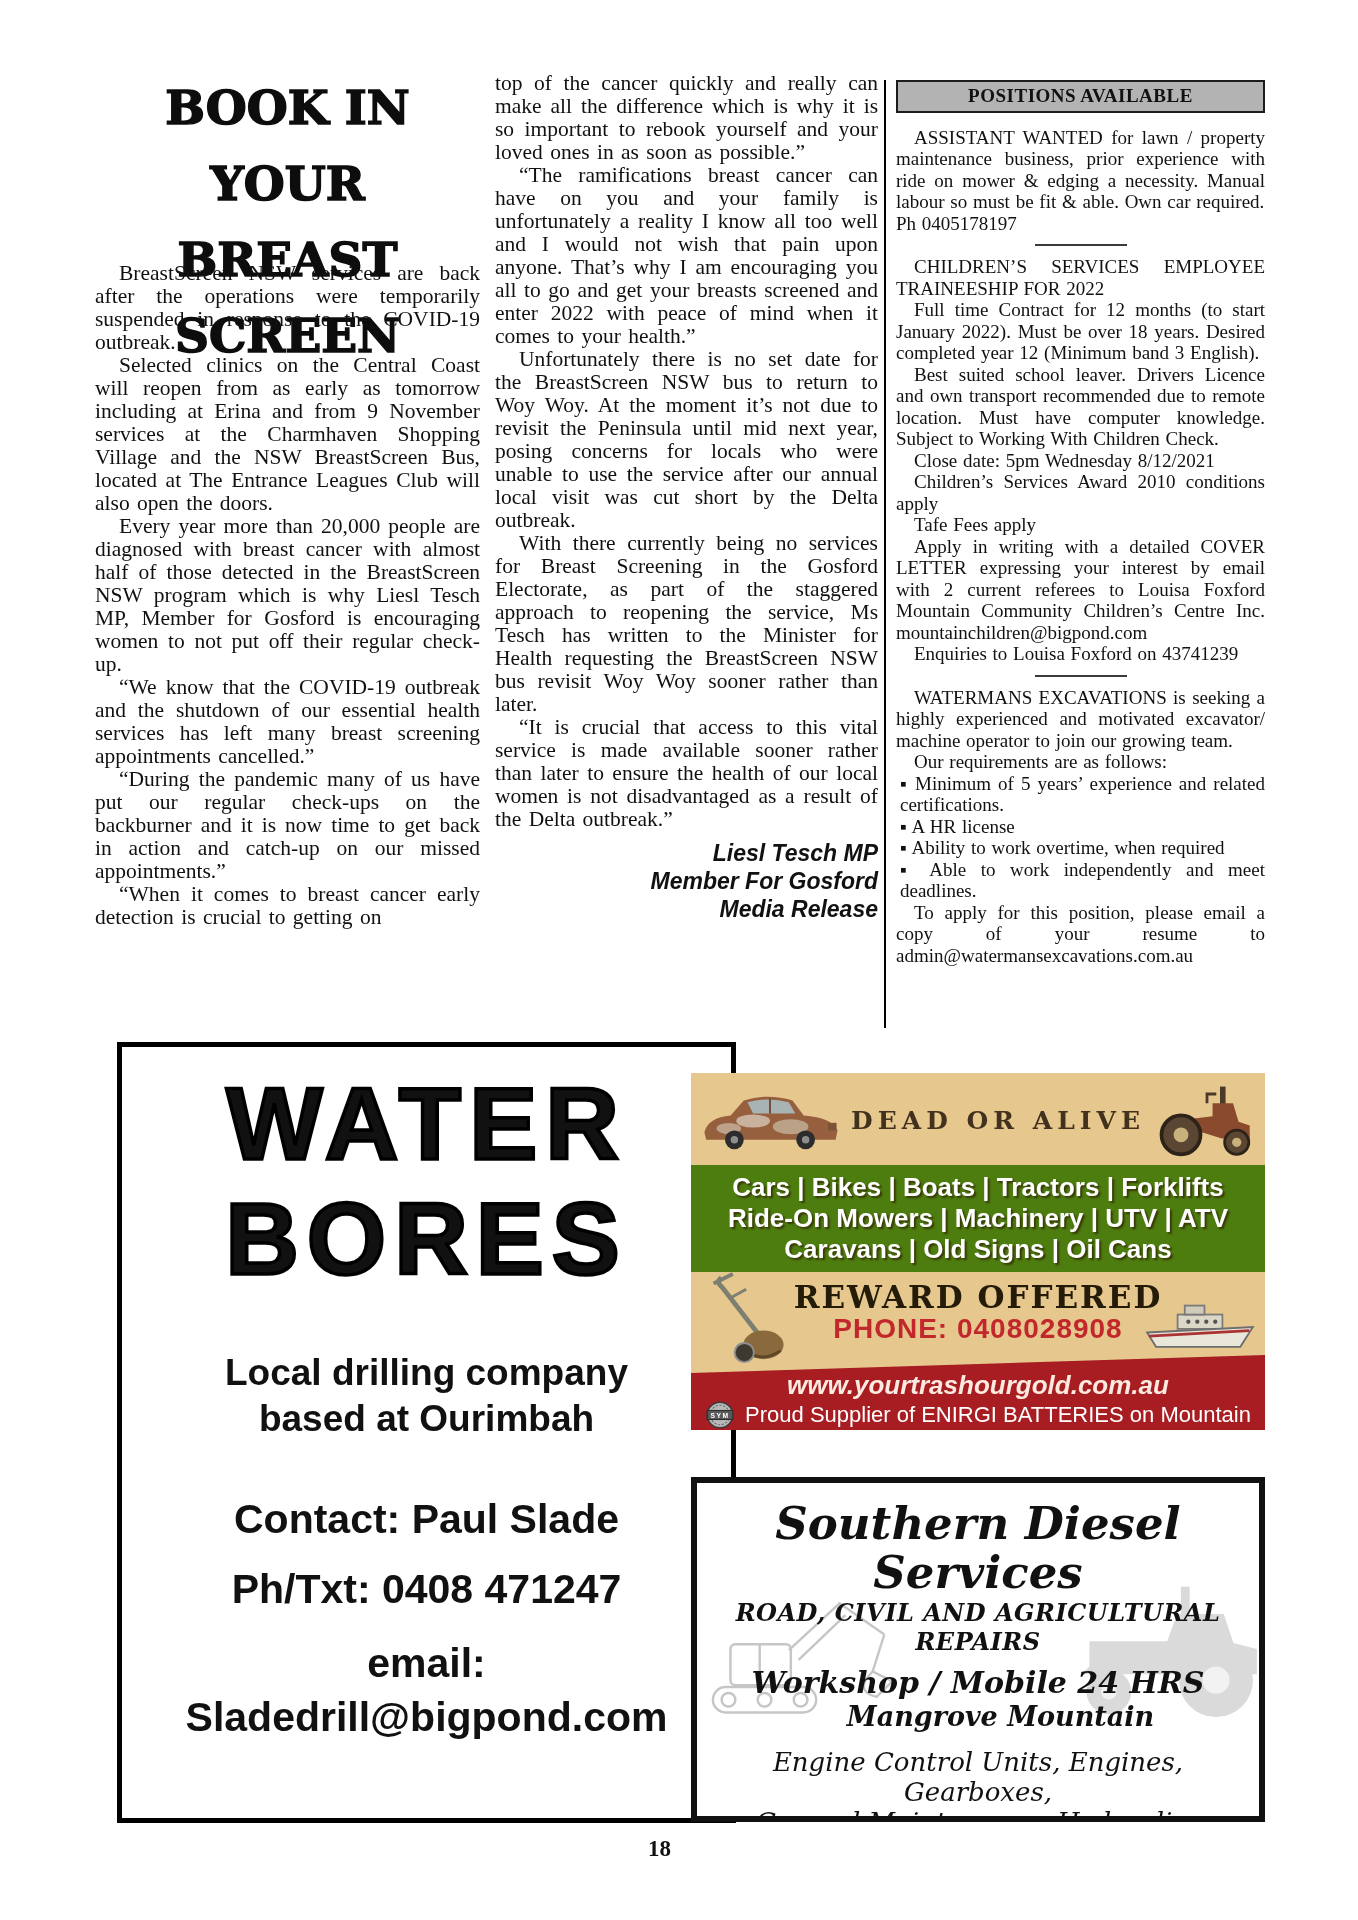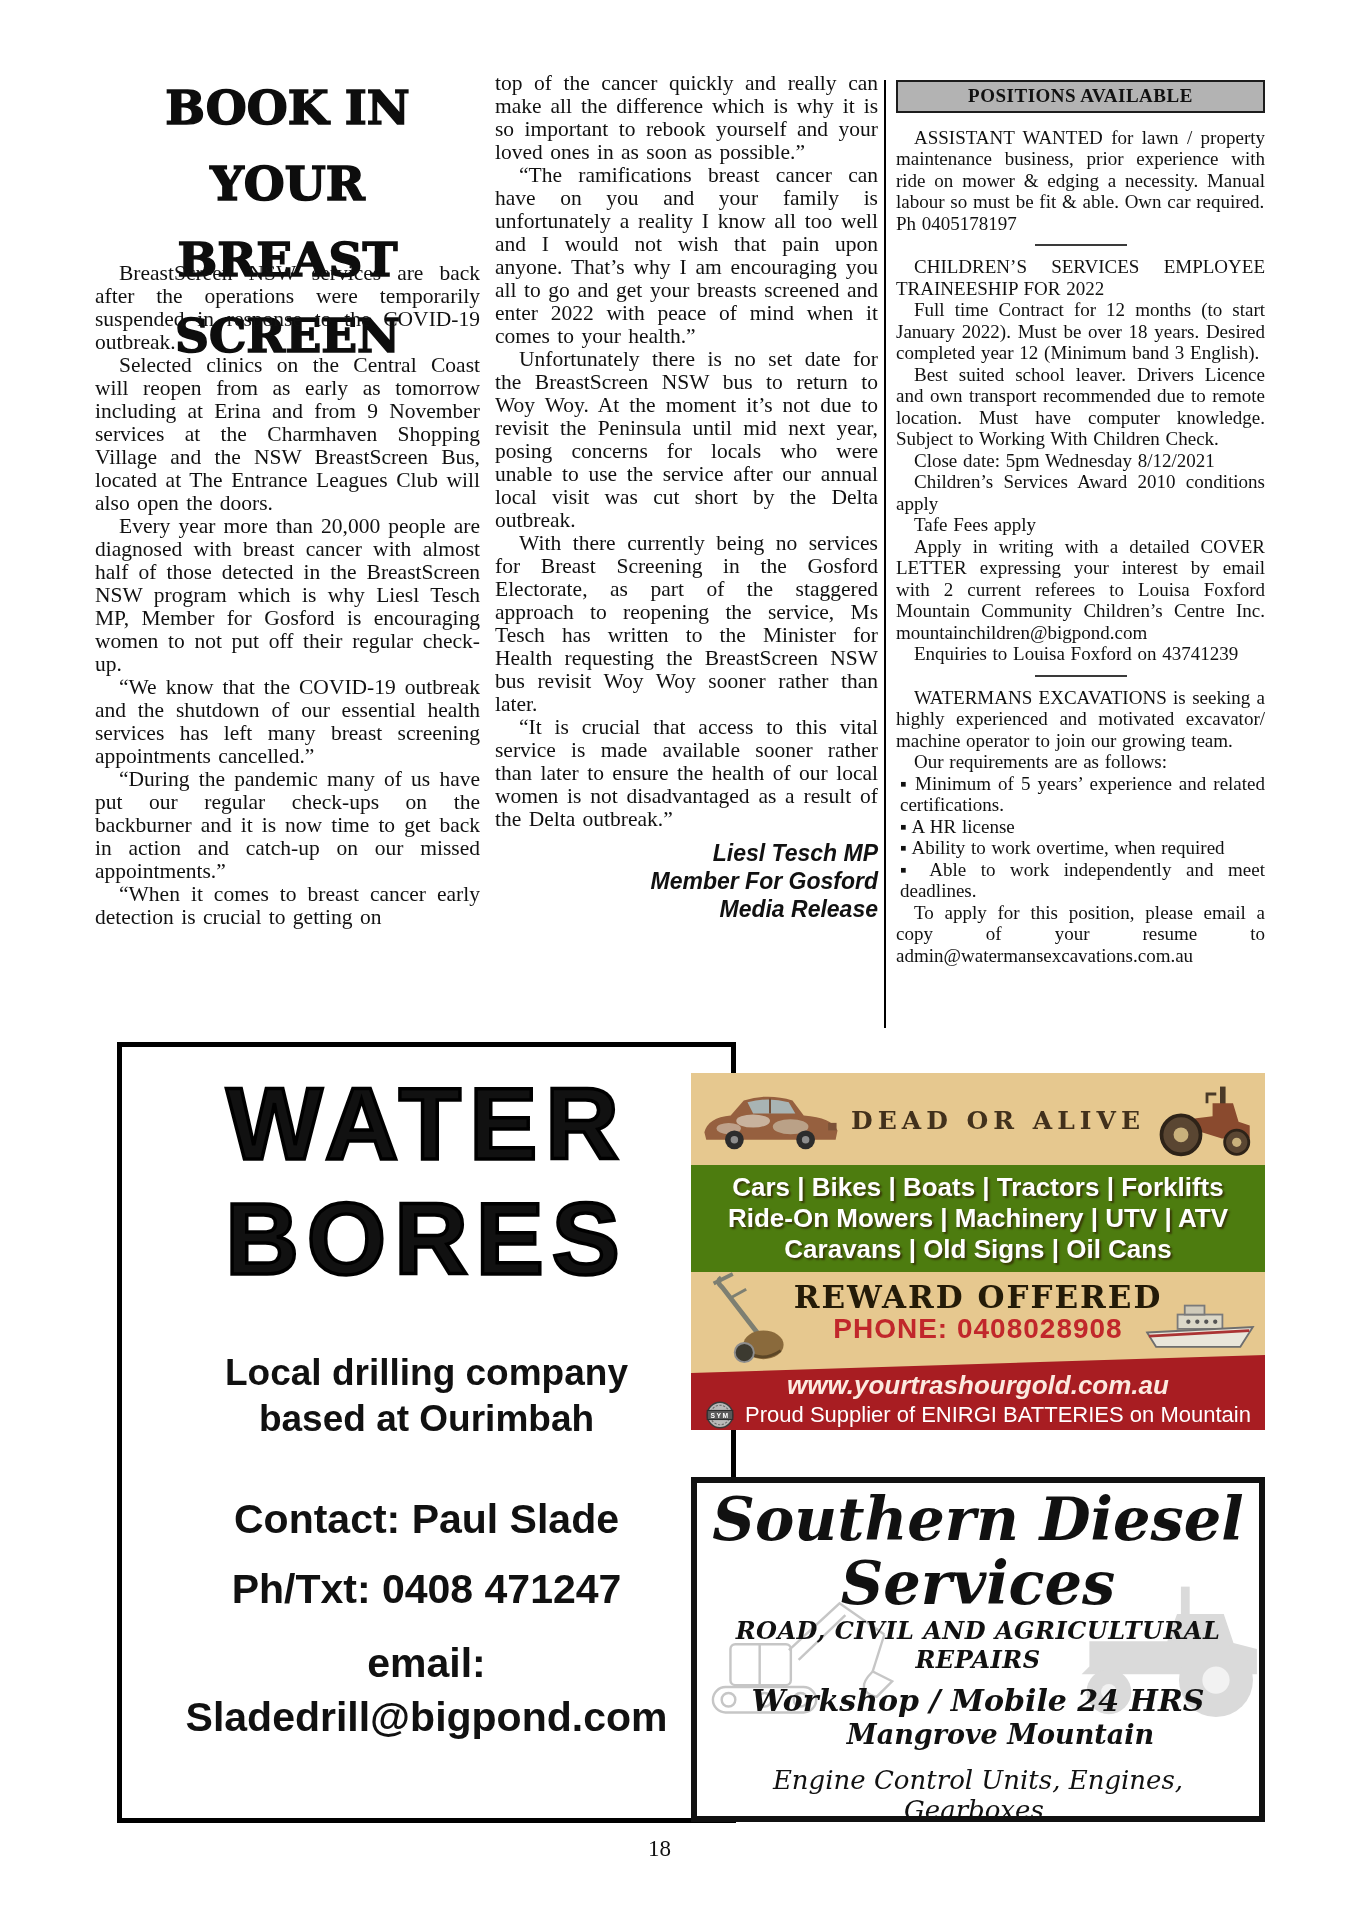--- a/index.html
+++ b/index.html
@@ -110,30 +110,30 @@
   }
 
   
   .diesel {
     left:691px; top:1477px; width:574px; height:345px;
     border:6px solid #111; box-sizing:border-box; background:#fff;
     text-align:center; font-family:"DejaVu Serif", serif; font-style:italic;
     overflow:hidden;
   }
   .diesel .txt { position:relative; z-index:1; }
-  .d-name { font-size:59px;  font-weight:bold; line-height:1.08; margin-top:5px; }
+  .d-name { font-size:45px;  font-weight:bold; line-height:1.08; margin-top:17px; }
   .d-tag  { font-size:24px;  font-weight:bold; letter-spacing:.5px; margin-top:1px; }
   .d-l1   { font-size:30px;  font-weight:bold; margin-top:9px; }
   .d-l2   { font-size:27px;  font-weight:bold; margin-top:1px;padding-left:45px; }
   .d-s1   { font-size:26px;  margin-top:15px; }
   .d-s2   { font-size:26px;  }
   .d-exc  { position:absolute; left:-6px;  top:95px; z-index:0; }
   .d-trac { position:absolute; right:-8px; top:90px; z-index:0; }
 
-  .pagenum { top:1836px; left:0; width:1319px; text-align:center; font-size:23px; }
+  .pagenum { top:1836px; left:0; width:1319px; text-align:center; font-size:23px;font-weight:bold; }
 </style>
 </head>
 <body>
 
 <div class="abs headline">
   <div>BOOK IN YOUR</div>
   <div>BREAST SCREEN</div>
 </div>
 
 <div class="abs bodycol col1">

